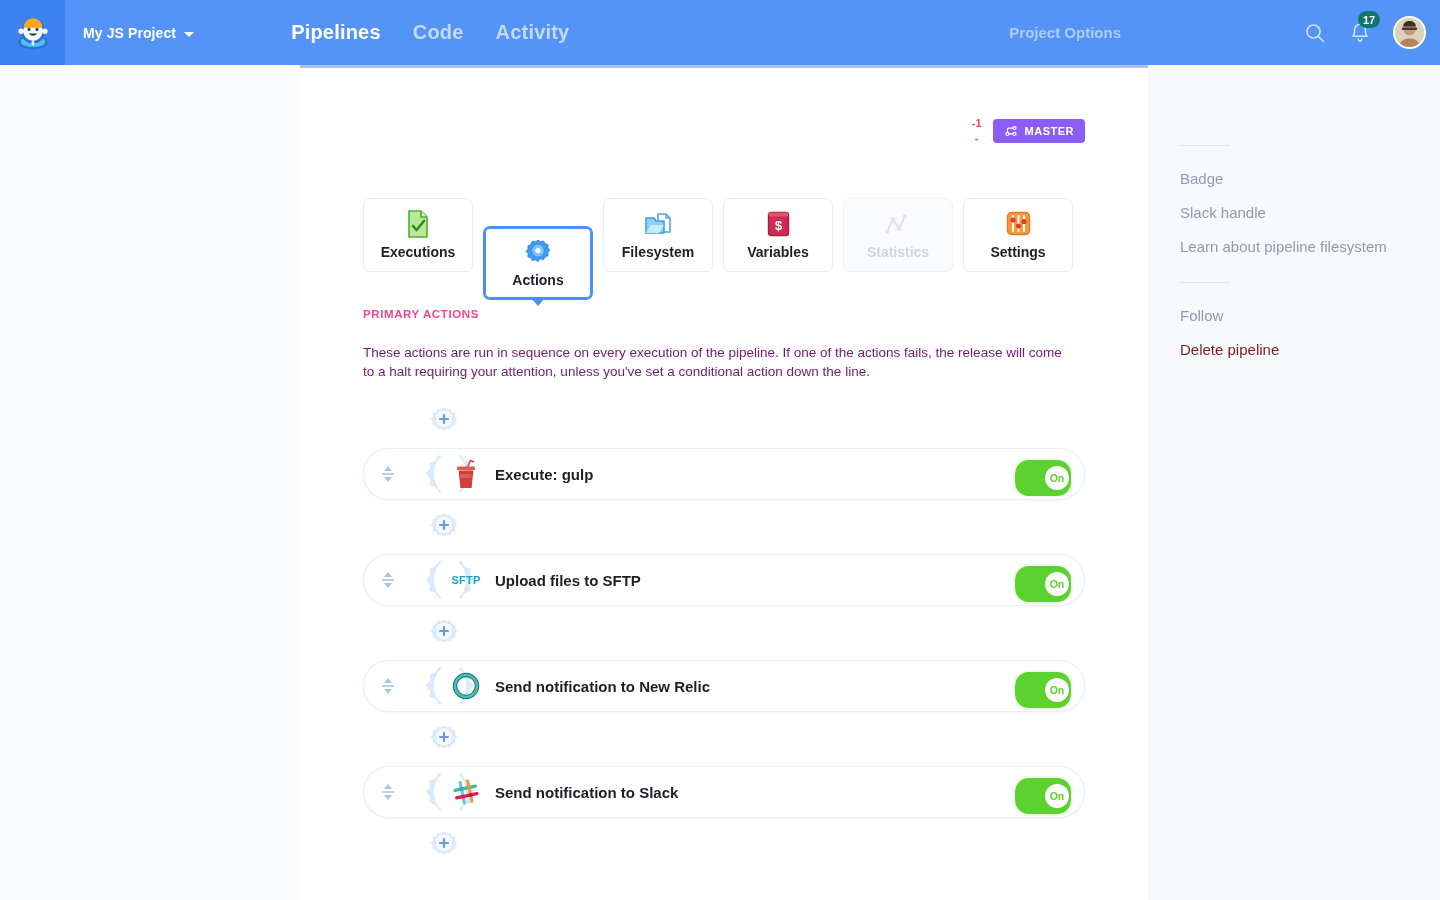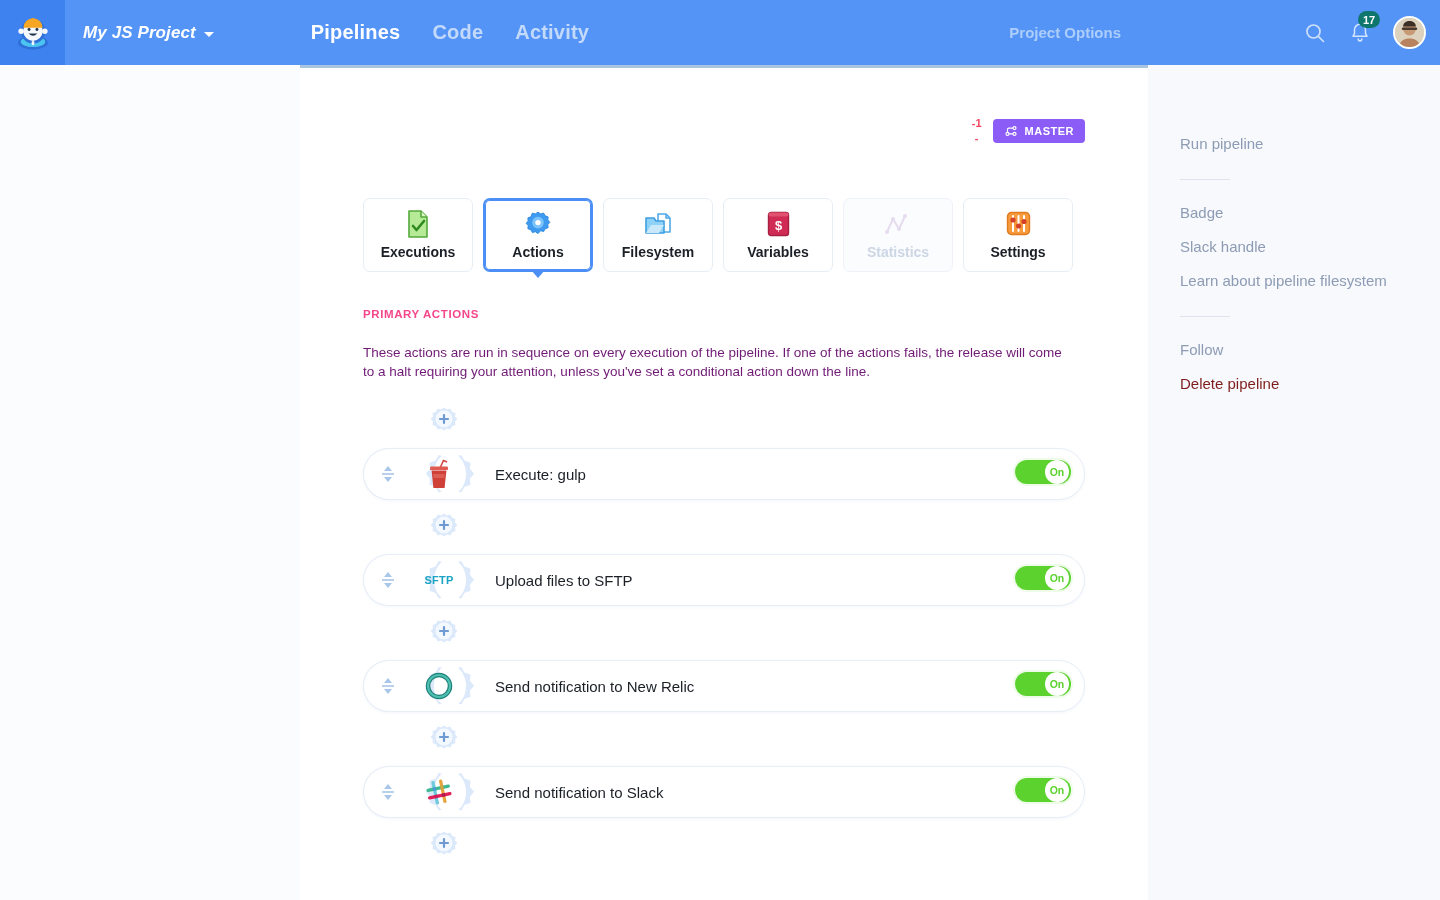--- a/index.html
+++ b/index.html
@@ -21,26 +21,25 @@
     width: 65px; height: 65px;
     background: #3e82f0;
     display: flex; align-items: center; justify-content: center;
     flex: 0 0 65px;
   }
   .mascot { width: 42px; height: 42px; display:block; }
 
   .project-name {
     margin-left: 18px;
     color: #ffffff;
-    font-size: 17px;
+    font-size: 14px;
     font-weight: bold;
     letter-spacing: .1px;
     display: flex; align-items: center; gap: 8px;
     cursor: pointer;
-    font-style: italic;
   }
   .caret-down {
     width: 0; height: 0;
     border-left: 5px solid transparent;
     border-right: 5px solid transparent;
     border-top: 5px solid #ffffff;
     display: inline-block;
     margin-top: 3px;
   }
   .mainnav { display: flex; align-items: center; gap: 32px; margin-left: 97px; }
@@ -127,20 +126,21 @@
   .tab {
     width: 110px; height: 74px;
     border: 1px solid #e7edf5; border-radius: 7px;
     background: #ffffff;
     display: flex; flex-direction: column; align-items: center; justify-content: center;
     gap: 7px; cursor: pointer; position: relative;
   }
   .tab.active {
     border: 2px solid #4b8ef5;
     box-shadow: 0 0 0 1px #4b8ef5 inset;
+    margin-top: 28px;
   }
   .tab.active::after {
     content: ""; position: absolute; bottom: -8px; left: 50%;
     transform: translateX(-50%);
     width: 0; height: 0;
     border-left: 7px solid transparent;
     border-right: 7px solid transparent;
     border-top: 8px solid #4b8ef5;
   }
   .tab.disabled { background: #fbfcfe; border-color: #eef2f8; cursor: default; }
@@ -182,33 +182,33 @@
     box-shadow: 0 1px 3px rgba(70,110,180,.06);
     display: flex; align-items: center;
     cursor: pointer;
   }
   .act-gear {
     position: absolute; left: 57px; top: -4px;
     width: 60px; height: 60px;
     z-index: 3;
   }
   .act-icon {
-    position: absolute; left: 46px; top: -4px;
+    position: absolute; left: 73px; top: -4px;
     width: 60px; height: 60px; z-index: 4;
     display: flex; align-items: center; justify-content: center;
   }
   .act-name {
     position: absolute; left: 132px; top: 0; height: 52px;
     display: flex; align-items: center;
-    font-size: 15px; font-weight: normal; color: #1b1f26;
+    font-size: 15px; font-weight: bold; color: #1b1f26;
     z-index: 5;
   }
   .toggle {
     position: absolute; right: 14px; top: 12px;
-    width: 56px; height: 24px; border-radius: 14px;
+    width: 56px; height: 36px; border-radius: 14px;
     background: #5bd22e; cursor: pointer; z-index: 5;
     display: flex; align-items: center; justify-content: flex-end;
     padding-right: 2px;
     box-shadow: 0 0 0 2px #eefbe8;
   }
   .knob {
     width: 24px; height: 24px; border-radius: 50%;
     background: #fff;
     display: flex; align-items: center; justify-content: center;
     font-size: 10.5px; font-weight: bold; color: #5bd22e;
@@ -536,21 +536,20 @@
             <circle cx="15" cy="13" r="8.4" fill="#f4f9ff"></circle>
             <path d="M15 9v8M11 13h8" stroke="#6f9bd2" stroke-width="2.2" stroke-linecap="round"></path>
           </svg>
         </span>
       </div>
 
     </div>
   </div>
 
   <div class="rightrail">
-    <a class="rail-link">Run pipeline</a>
     <div class="rail-sep"></div>
     <a class="rail-link">Badge</a>
     <a class="rail-link">Slack handle</a>
     <a class="rail-link">Learn about pipeline filesystem</a>
     <div class="rail-sep"></div>
     <a class="rail-link">Follow</a>
     <a class="rail-link danger">Delete pipeline</a>
   </div>
 </div>
 

